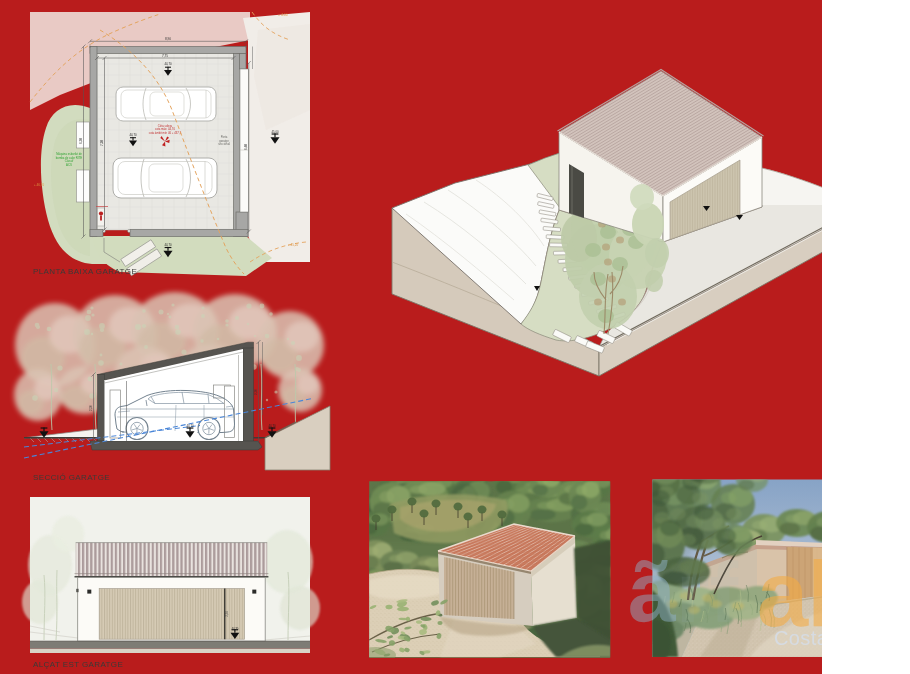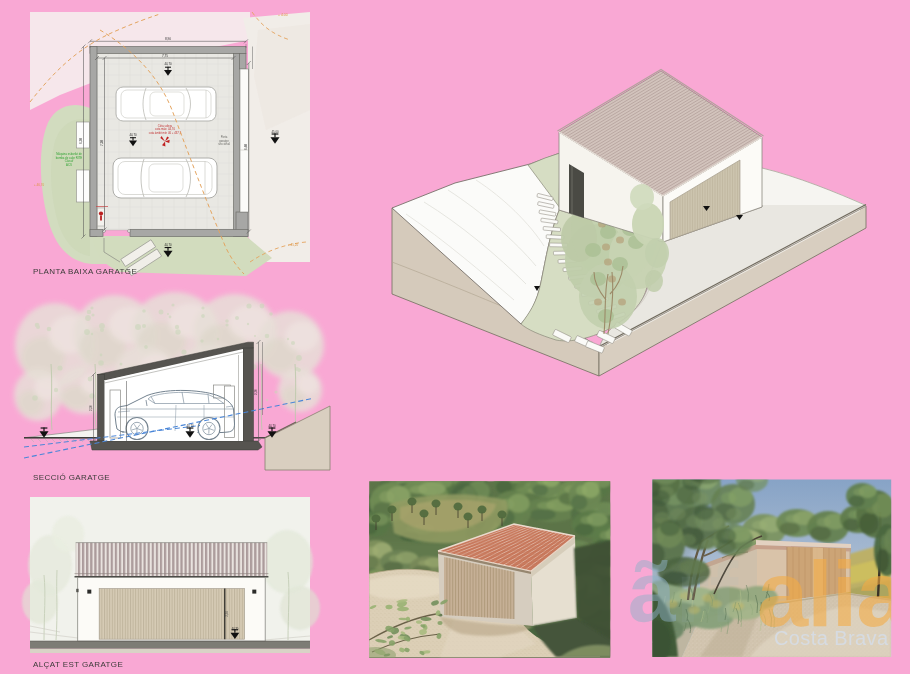--- a/index.html
+++ b/index.html
@@ -1,12 +1,12 @@
 <!DOCTYPE html>
-<html><head><meta charset="utf-8"><style>html,body{margin:0;padding:0;background:#fff;}*{font-family:"Liberation Sans",sans-serif;}#sheet{position:relative;width:910px;height:674px;background:#f9a8d4;overflow:hidden;}</style></head><body>
+<html><head><meta charset="utf-8"><style>html,body{margin:0;padding:0;background:#fff;}*{font-family:"Liberation Sans",sans-serif;}#sheet{position:relative;width:822px;height:674px;background:#b91c1c;overflow:hidden;}</style></head><body>
 <div id="sheet">
 <svg width="910" height="674" viewBox="0 0 910 674">
 <defs>
         <filter id="b1" x="-30%" y="-30%" width="160%" height="160%">
           <feGaussianBlur stdDeviation="1.3"></feGaussianBlur>
         </filter>
         <filter id="b2" x="-30%" y="-30%" width="160%" height="160%">
           <feGaussianBlur stdDeviation="2.6"></feGaussianBlur>
         </filter>
         <filter id="b05" x="-30%" y="-30%" width="160%" height="160%">

